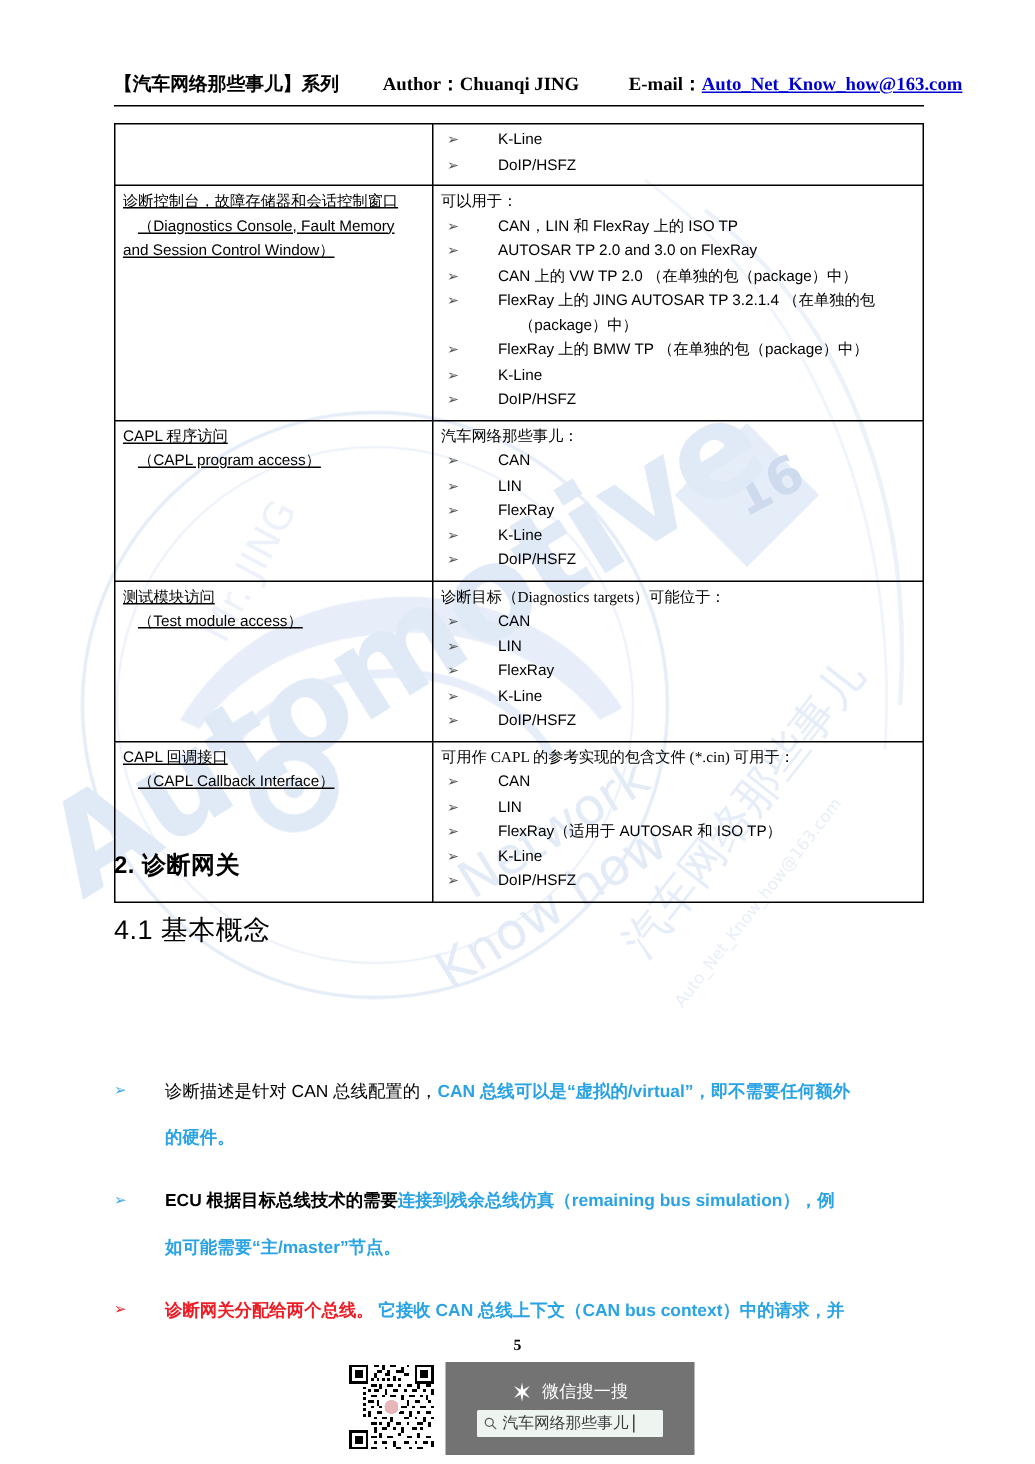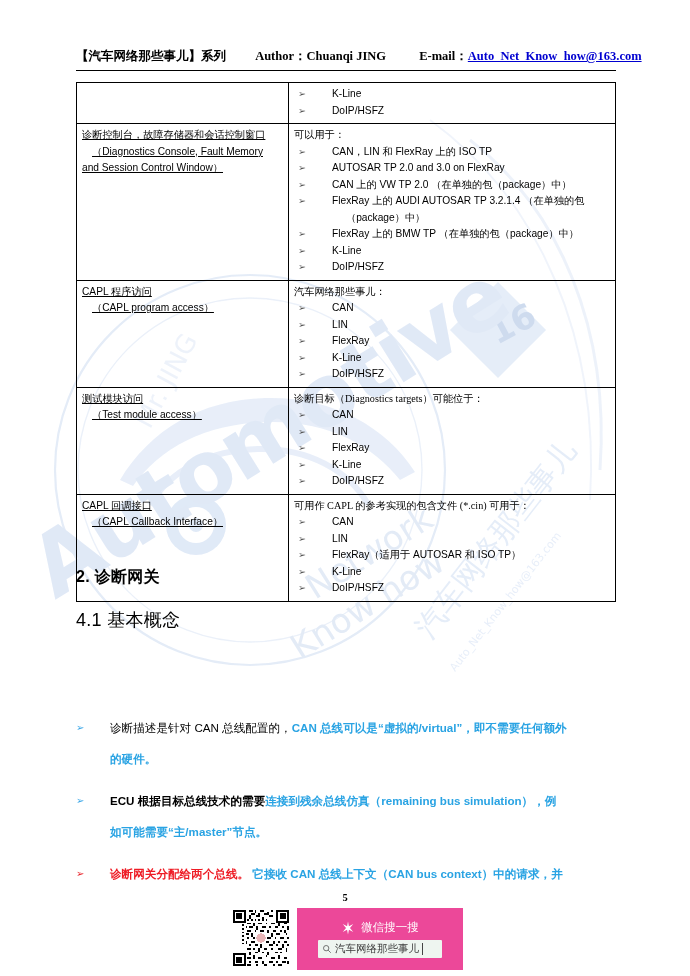--- a/index.html
+++ b/index.html
@@ -190,21 +190,21 @@
   }
   .qr {
     position: absolute;
     left: 0; top: 0;
     width: 60px; height: 60px;
   }
   .wechat-banner {
     position: absolute;
     left: 66px; top: 0;
     width: 166px; height: 62px;
-    background: #ec4899;
+    background: #737373;
     display: flex;
     flex-direction: column;
     align-items: center;
     justify-content: center;
     gap: 5px;
   }
   .wechat-top {
     display: flex;
     align-items: center;
     gap: 6px;
@@ -322,21 +322,21 @@
             <li>
               <span class="arw">➢</span>
               <span>AUTOSAR TP 2.0 and 3.0 on FlexRay</span>
             </li>
             <li>
               <span class="arw">➢</span>
               <span>CAN 上的 VW TP 2.0 （在单独的包（package）中）</span>
             </li>
             <li>
               <span class="arw">➢</span>
-              <span>FlexRay 上的 AUDI AUTOSAR TP 3.2.1.4 （在单独的包</span>
+              <span>FlexRay 上的 JING AUTOSAR TP 3.2.1.4 （在单独的包</span>
               <span class="txt2">（package）中）</span>
             </li>
             <li>
               <span class="arw">➢</span>
               <span>FlexRay 上的 BMW TP （在单独的包（package）中）</span>
             </li>
             <li>
               <span class="arw">➢</span>
               <span>K-Line</span>
             </li>

